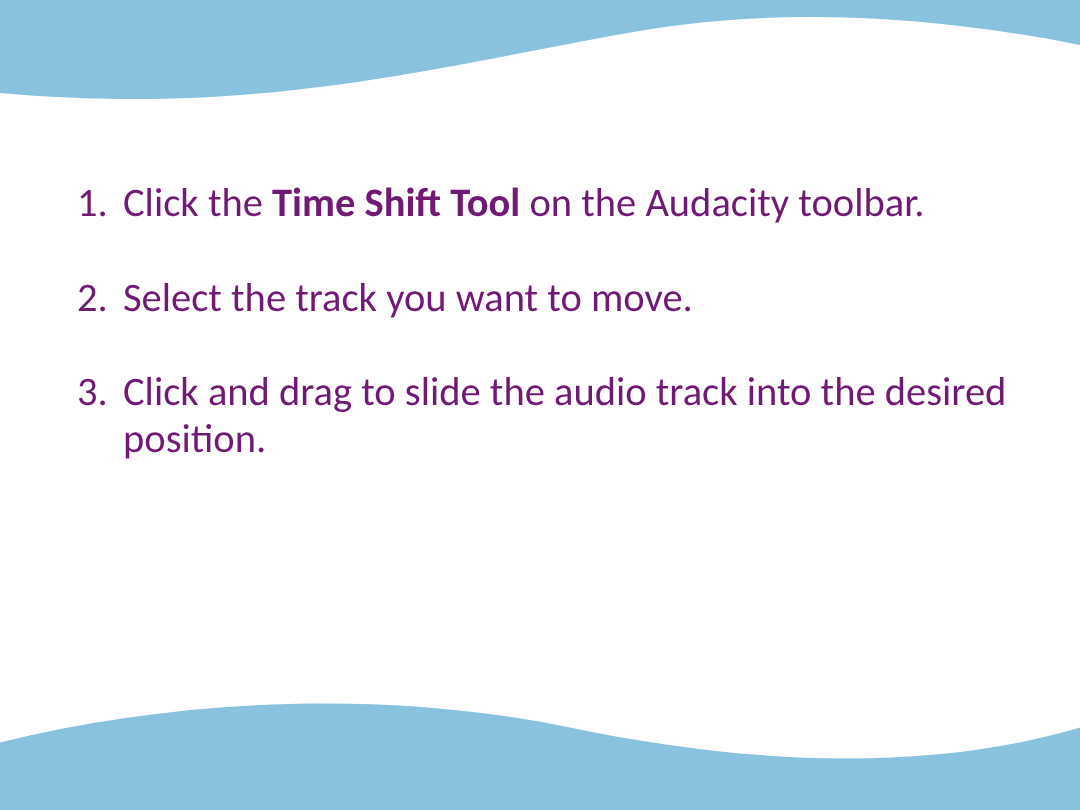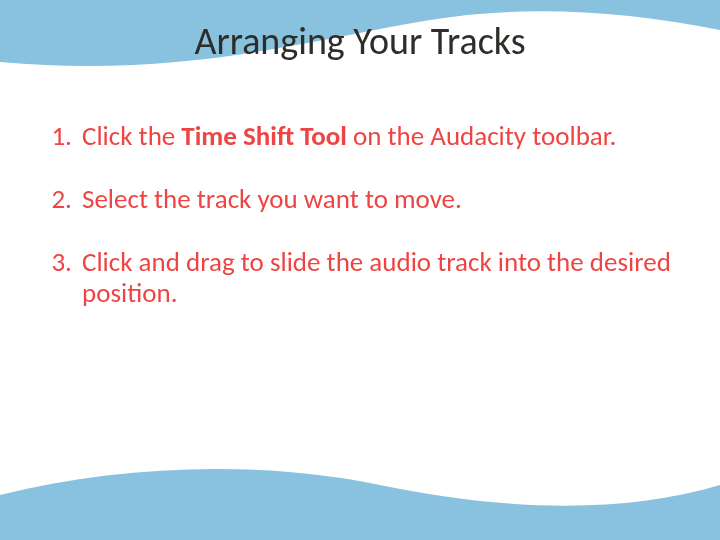--- a/index.html
+++ b/index.html
@@ -51,21 +51,21 @@
     left: 38px;
     right: 38px;
     z-index: 2;
   }
   ol.steps {
     list-style: decimal;
     margin: 0;
     padding-left: 40px;
     font-size: 27px;
     line-height: 1.15;
-    color: #ef4444;
+    color: #701a75;
   }
   ol.steps li {
     margin-bottom: 32px;
     padding-left: 4px;
   }
   .bold {
     font-weight: 700;
   }
 </style>
 </head>
@@ -74,21 +74,20 @@
 <div class="slide">
 
   <svg class="wave-top" viewBox="0 0 720 90" preserveAspectRatio="none">
     <path d="M0,0 L720,0 L720,30 C620,10 520,5 430,20 C300,42 180,78 0,62 Z" fill="#89c2df"></path>
   </svg>
 
   <svg class="wave-bottom" viewBox="0 0 720 100" preserveAspectRatio="none">
     <path d="M0,100 L0,55 C120,25 260,20 380,45 C500,70 620,75 720,45 L720,100 Z" fill="#89c2df"></path>
   </svg>
 
-  <div class="title">Arranging Your Tracks</div>
 
   <div class="body">
     <ol class="steps">
       <li>
         <span>Click the </span><span class="bold">Time Shift Tool</span><span> on the Audacity toolbar.</span>
       </li>
       <li>
         <span>Select the track you want to move.</span>
       </li>
       <li>

